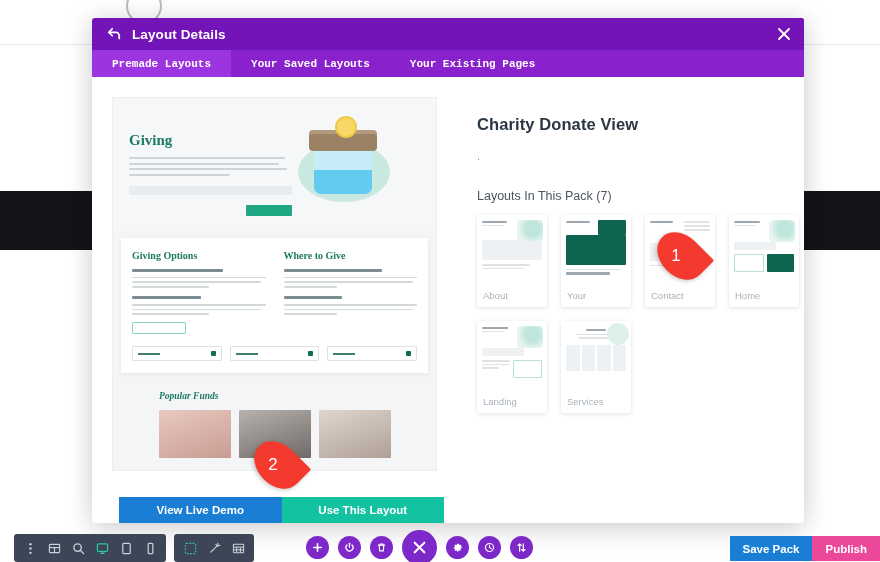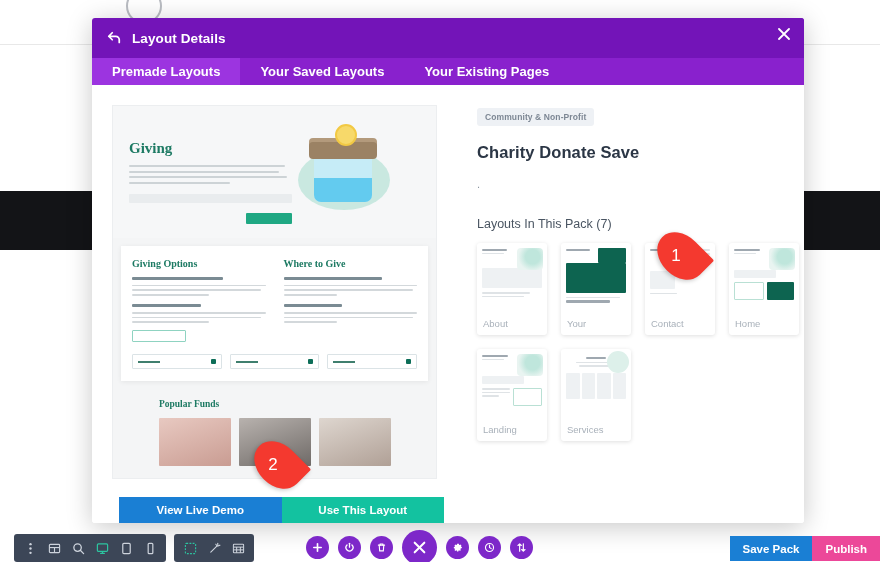--- a/index.html
+++ b/index.html
@@ -31,21 +31,21 @@
   #modal {
     position: absolute; left: 92px; top: 18px;
     width: 712px; height: 505px;
     background: #ffffff;
     border-radius: 3px;
     box-shadow: 0 4px 26px rgba(0,0,0,.22);
     overflow: hidden;
     display: flex; flex-direction: column;
   }
   #modal-header {
-    height: 40px; background: #7314b8;
+    height: 32px; background: #7314b8;
     display: flex; align-items: center;
     padding: 0 12px 0 14px;
     position: relative; flex: none;
   }
   #back-icon {
     width: 15px; height: 15px; margin-right: 11px;
     color: #ffffff; display: flex; align-items: center; justify-content: center;
   }
   #back-icon svg { width: 14px; height: 14px; display: block; }
   #modal-title {
@@ -62,22 +62,22 @@
   #close-btn svg { width: 12px; height: 12px; }
 
   
   #tabbar {
     height: 27px; background: #8921cd;
     display: flex; align-items: stretch; flex: none;
   }
   .tab {
     display: flex; align-items: center; justify-content: center;
     padding: 0 20px;
-    font-size: 13px; font-weight: bold; color: #ffffff;
-    cursor: pointer; white-space: nowrap;
+    font-size: 11px; font-weight: bold; color: #ffffff;
+    cursor: pointer; white-space: nowrap; font-family: Liberation Mono, monospace;
   }
   .tab.active { background: #9c34e0; }
 
   
   #modal-body {
     flex: 1; display: flex; background: #ffffff;
     padding: 20px 16px 0 20px;
     overflow: hidden;
   }
 
@@ -156,20 +156,21 @@
     padding: 0 5px;
   }
   .pv-chip-line { width: 22px; height: 2px; background: #3f7f6e; }
   .pv-chip-dot { width: 5px; height: 5px; background: #0d6e58; border-radius: 1px; }
   
   .pv-funds { padding: 18px 16px 0 16px; }
   .pv-funds-title {
     font-family: "Liberation Serif", serif;
     color: #1d7a63; font-size: 9.5px; font-weight: bold; margin-bottom: 9px;
     padding-left: 30px;
+    font-style: italic;
   }
   .pv-fund-row { display: flex; gap: 8px; padding-left: 30px; }
   .pv-fund-img { width: 72px; height: 48px; border-radius: 1px; }
   .f1 { background: linear-gradient(160deg,#e8c9c1,#c99c92); }
   .f2 { background: linear-gradient(160deg,#b8b2ae,#6f6a67); }
   .f3 { background: linear-gradient(160deg,#ded6cf,#b0a096); }
 
   
   #preview-actions {
     position: absolute; left: 7px; bottom: 0; width: 325px; height: 26px;
@@ -417,22 +418,21 @@
         </div>
       </div>
 
       <div id="preview-actions">
         <div class="pv-action" id="view-demo-btn">View Live Demo</div>
         <div class="pv-action" id="use-layout-btn">Use This Layout</div>
       </div>
     </div>
 
     <div id="info-col">
-      <span id="category-badge">Community &amp; Non-Profit</span>
-      <div id="pack-title">Charity Donate Save</div>
+      <div id="pack-title">Charity Donate View</div>
       <div id="pack-desc">.</div>
       <div id="layouts-heading">Layouts In This Pack (7)</div>
 
       <div id="layouts-grid">
 
         <div class="layout-card">
           <div class="lc-thumb">
             <div class="t-line dark" style="width:42%"></div>
             <div class="t-line" style="width:36%"></div>
             <div class="t-illus"></div>

